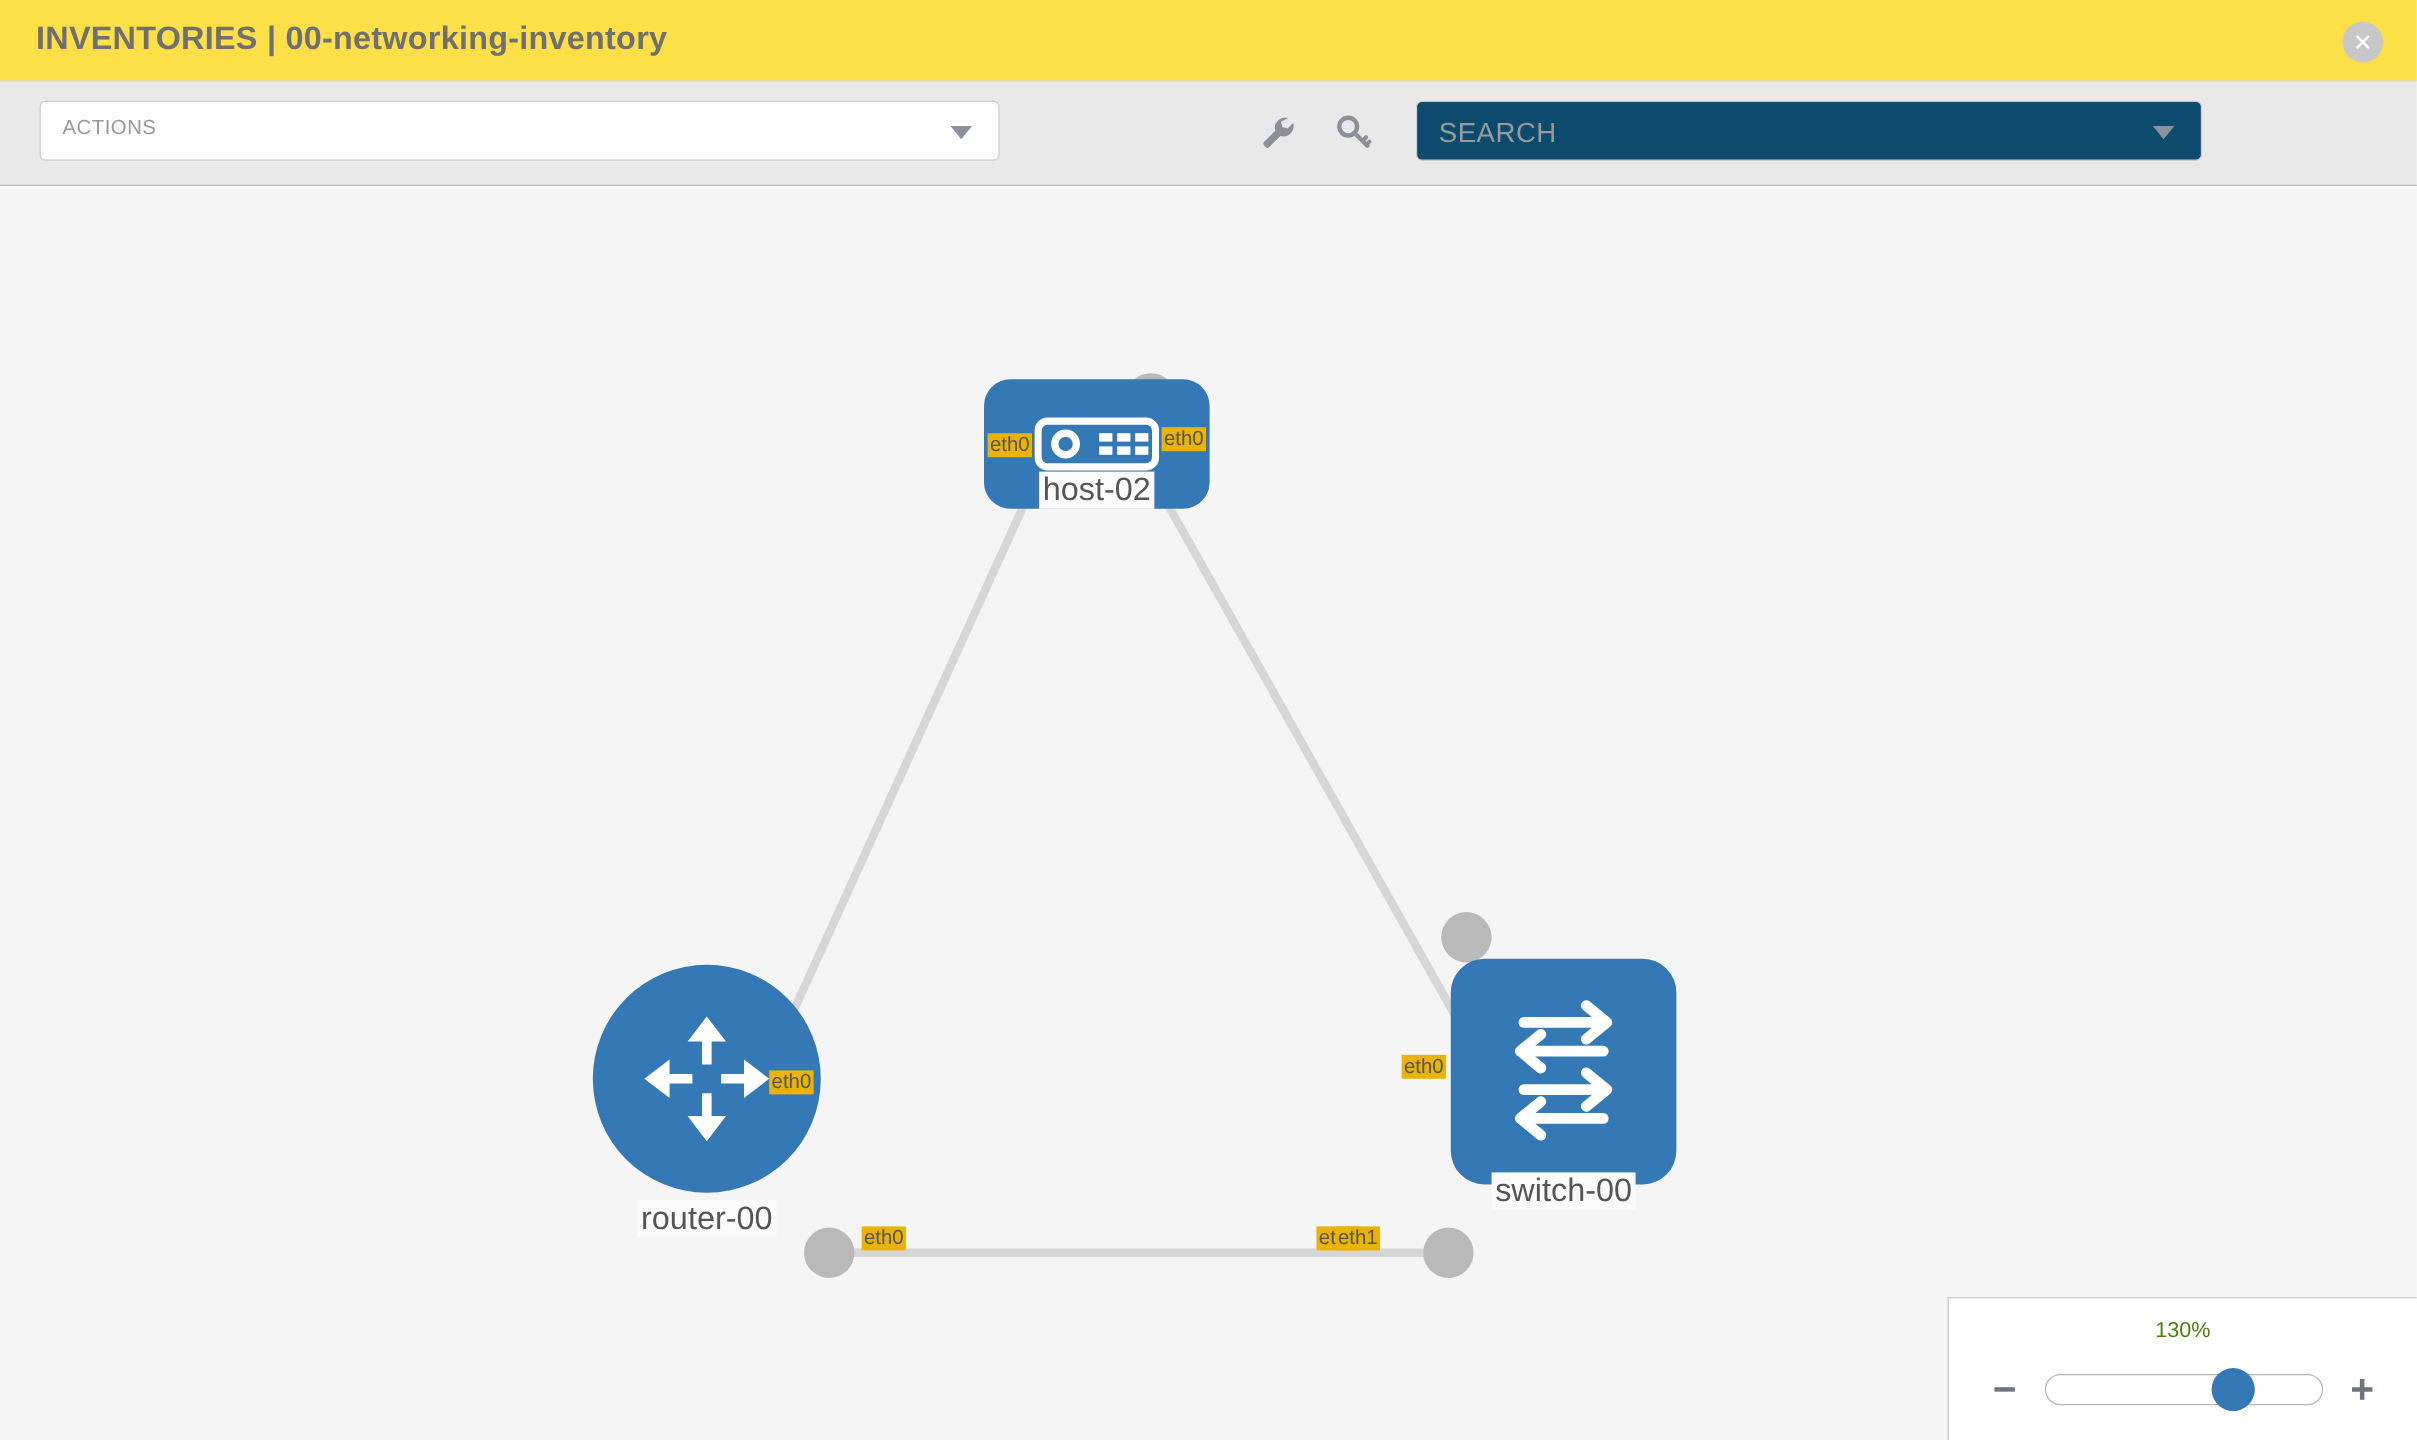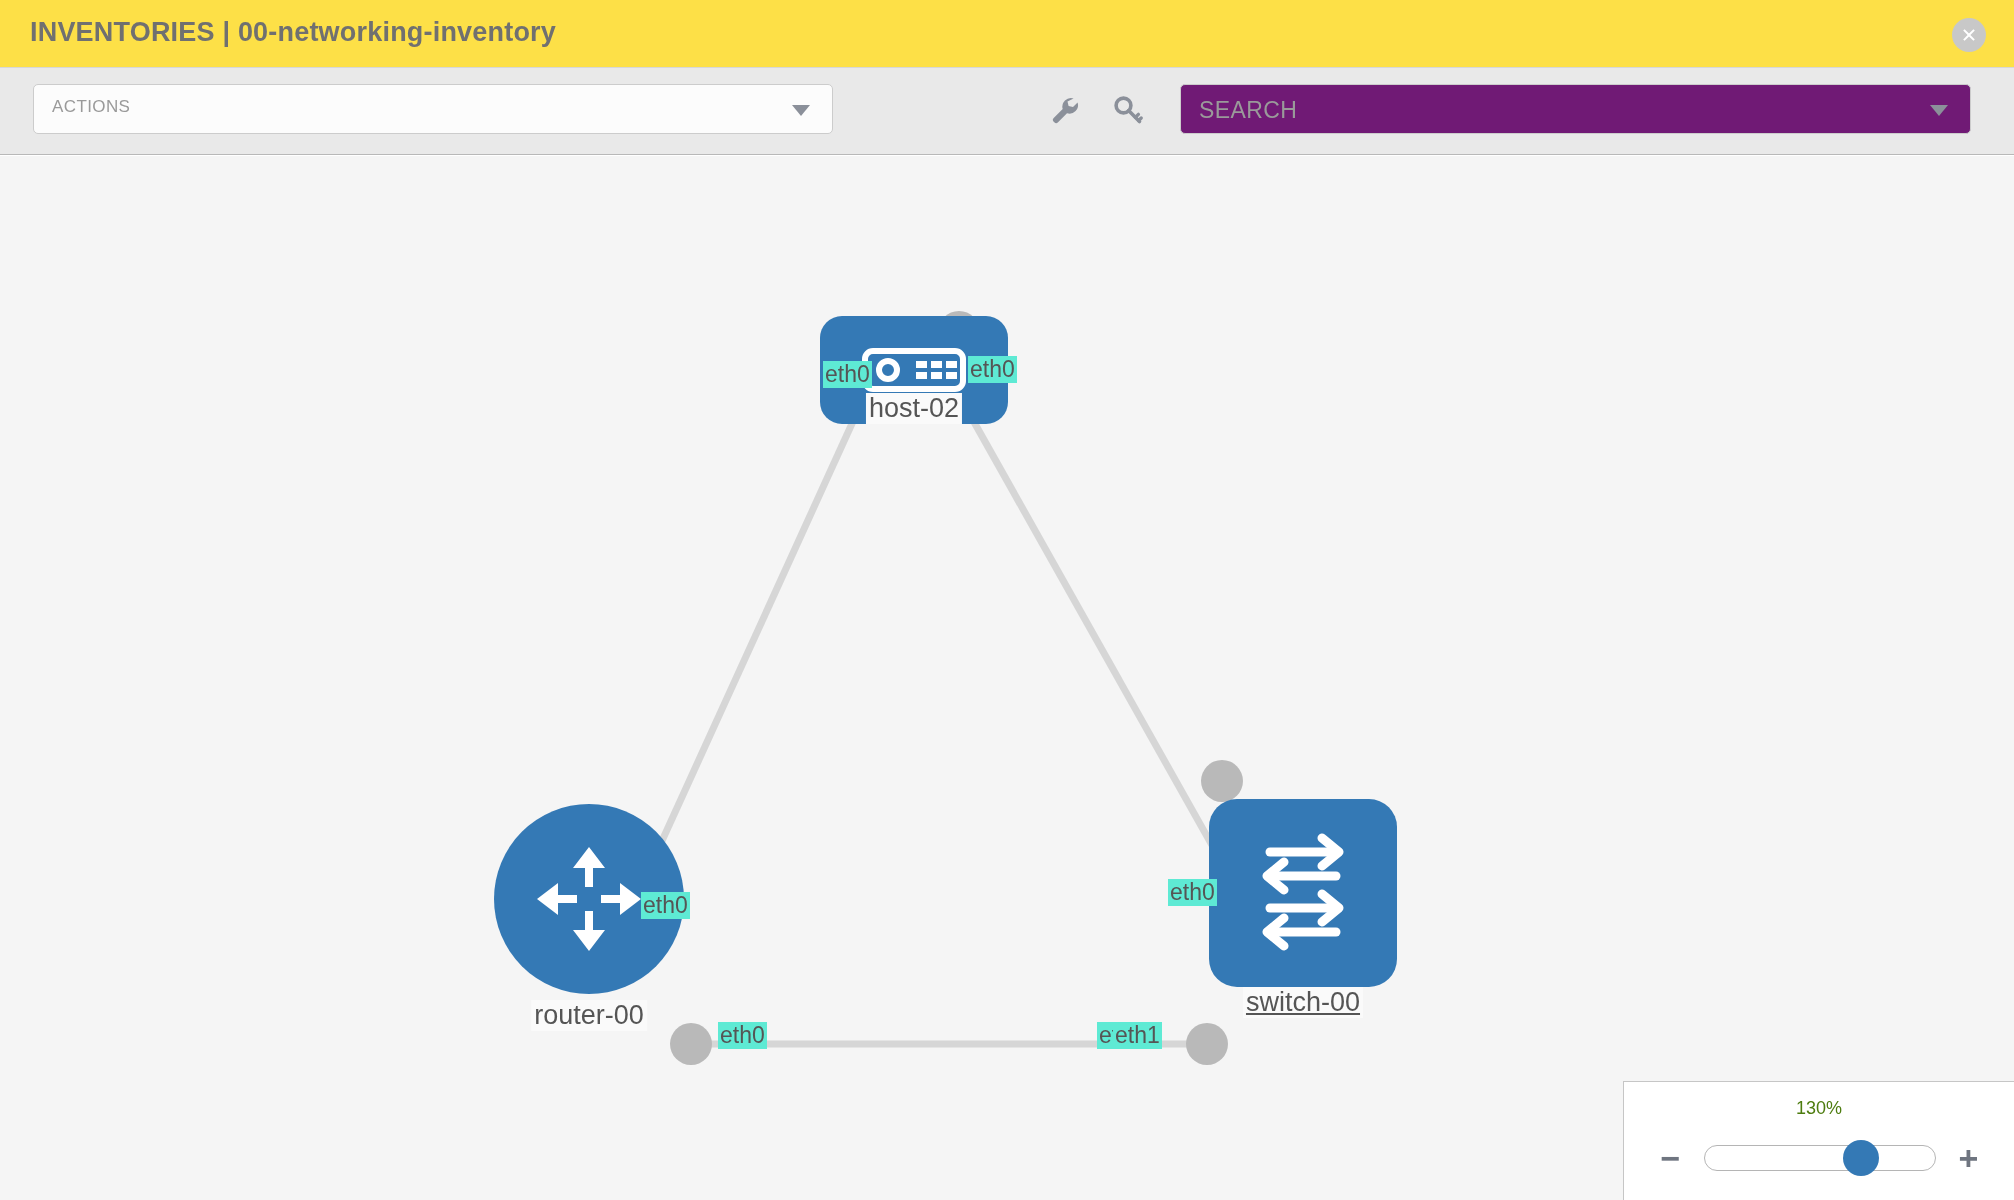--- a/index.html
+++ b/index.html
@@ -77,22 +77,22 @@
     width: 36px; height: 36px;
     cursor: pointer;
     display: flex; align-items: center; justify-content: center;
   }
   .tool-icon.wrench { left: 1047px; }
   .tool-icon.key    { left: 1110px; }
 
   .search-box {
     position: absolute;
     left: 1180px; top: 84px;
-    width: 791px; height: 50px;
-    background: #701a75;
+    width: 655px; height: 50px;
+    background: #0c4a6e;
     border: 1px solid #cccccc;
     border-radius: 5px;
     cursor: text;
   }
   .search-box .sel-label {
     position: absolute;
     left: 18px; top: 12px;
     font-size: 23px;
     color: #9a9a9a;
     letter-spacing: 0.4px;
@@ -147,37 +147,37 @@
     border-radius: 50%;
   }
   #node-router .node-label { top: 196px; }
 
   
   #node-switch { left: 1209px; top: 643px; }
   #node-switch .node-shape {
     width: 188px; height: 188px;
     border-radius: 28px;
   }
-  #node-switch .node-label { top: 188px; text-decoration: underline; }
+  #node-switch .node-label { top: 178px; }
 
   
   .connector {
     position: absolute;
     width: 42px; height: 42px;
     border-radius: 50%;
     background: #b9b9b9;
     cursor: pointer;
   }
 
   
   .iface-label {
     position: absolute;
-    font-size: 23px;
+    font-size: 17px;
     color: #555555;
-    background: #5eead4;
+    background: #eab308;
     padding: 0 2px;
     white-space: nowrap;
     cursor: default;
   }
 
   
   .zoom-panel {
     position: absolute;
     left: 1623px; top: 1081px;
     width: 391px; height: 119px;

